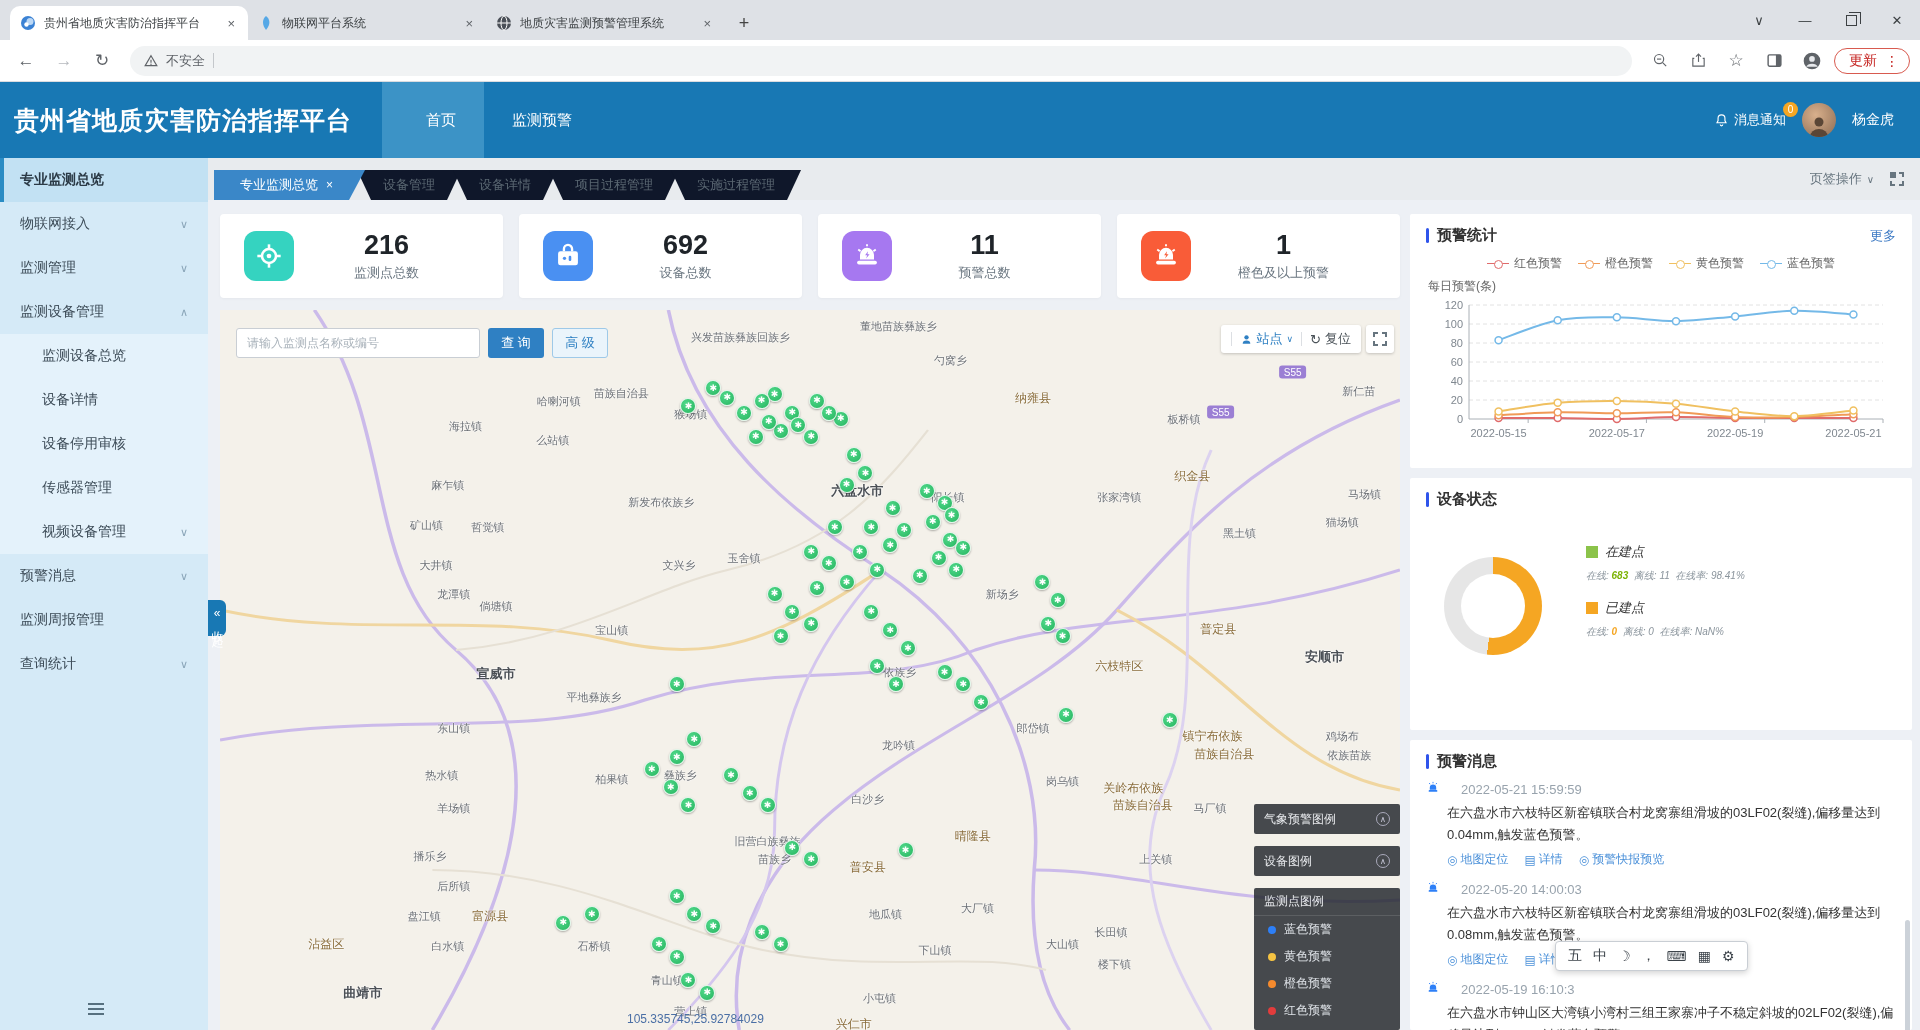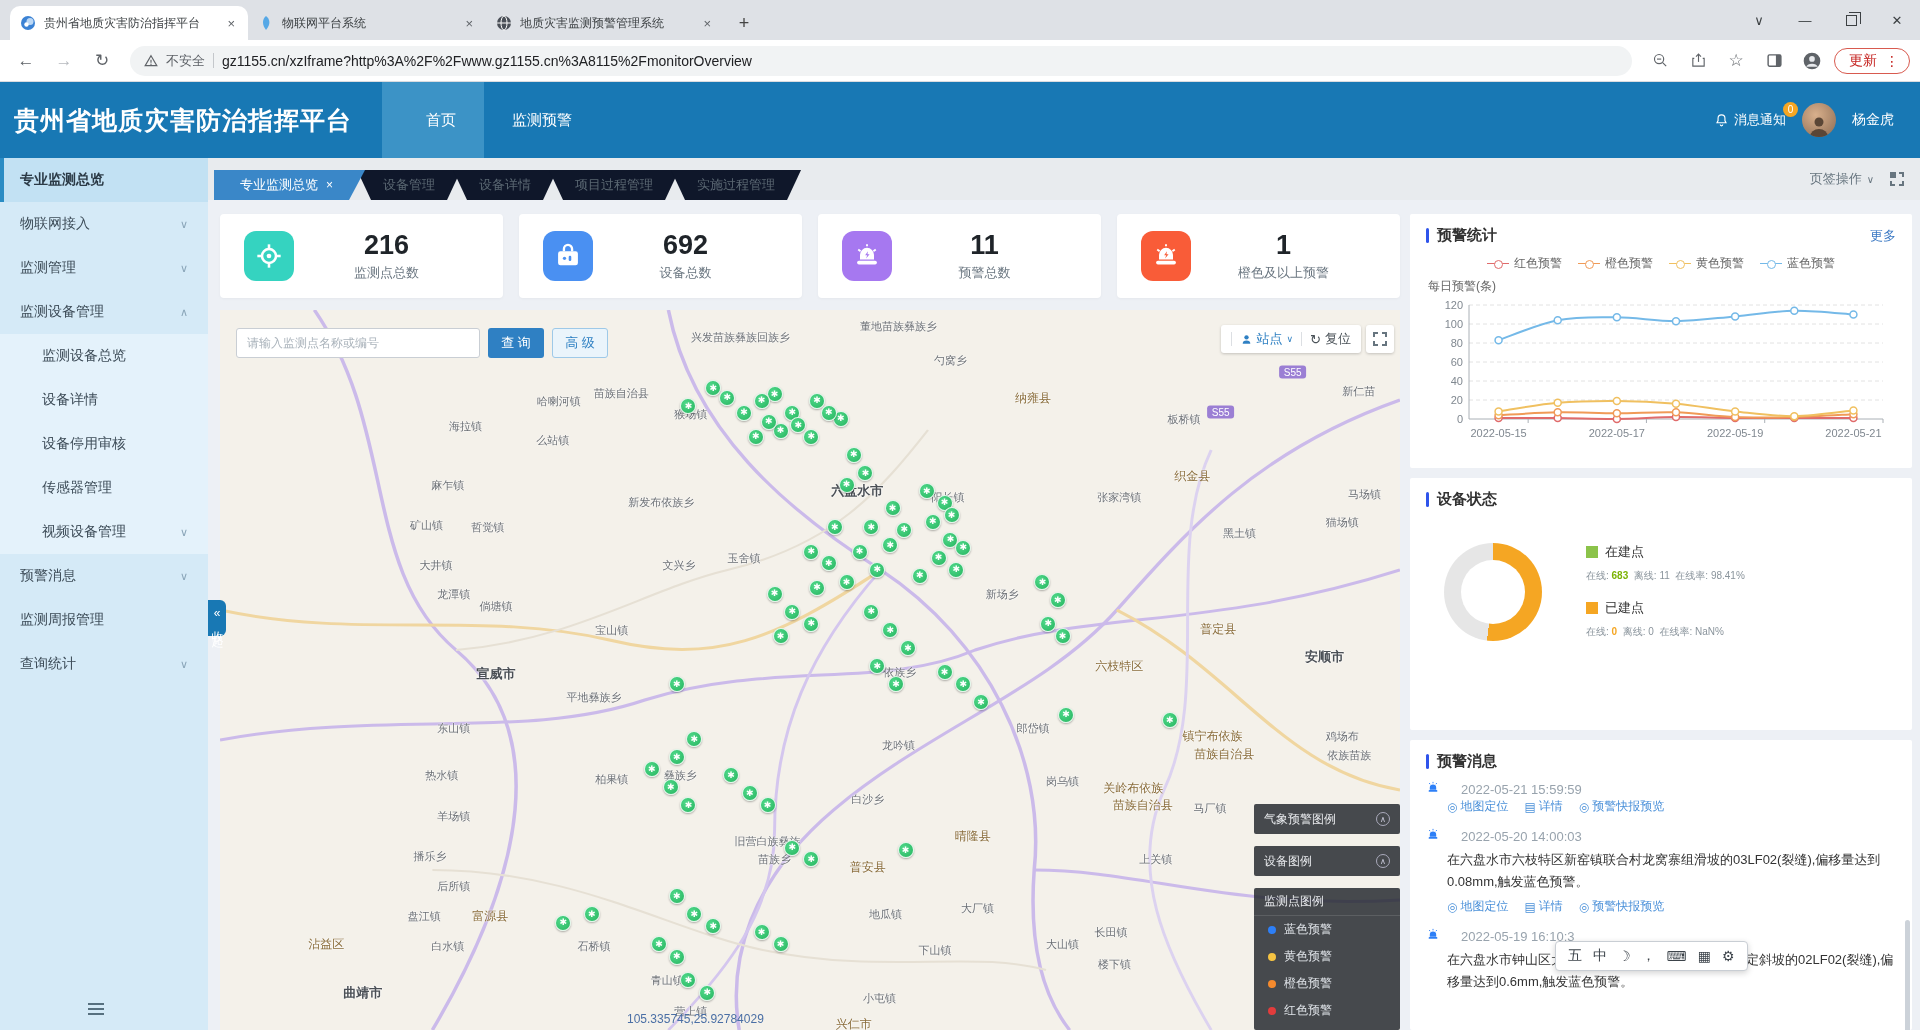--- a/index.html
+++ b/index.html
@@ -115,21 +115,21 @@
 .more { margin-left:auto; color:#3a78c3; font-size:13px; font-weight:normal; }
 #sec-stats { height:254px; }
 #sec-dev { height:252px; }
 #sec-msg { flex:1; min-height:0; overflow:hidden; }
 .legend-row { display:flex; justify-content:center; gap:16px; margin:10px 0 6px; }
 .leg-item { display:flex; align-items:center; gap:5px; font-size:12px; color:#666; }
 .leg-mark { width:22px; height:8px; position:relative; }
 .leg-mark:before { content:""; position:absolute; left:0; right:0; top:3px; border-top:1.5px solid currentColor; }
 .leg-mark:after { content:""; position:absolute; left:7px; top:0; width:7px; height:7px; border:1.5px solid currentColor; border-radius:50%; background:#fff; }
 .ylab { font-size:12px; color:#666; margin:4px 0 2px 2px; }
-.dev-wrap { display:flex; align-items:flex-start; padding:34px 4px 0 18px; }
+.dev-wrap { display:flex; align-items:flex-end; padding:34px 4px 0 18px;font-style:italic; }
 .donut { width:98px; height:98px; border-radius:50%; background:conic-gradient(#f5a623 0 52%, #e6e6e6 52% 100%); position:relative; margin-right:44px; flex:0 0 98px; }
 .donut:after { content:""; position:absolute; inset:17px; background:#fff; border-radius:50%; }
 .dev-g { margin-bottom:16px; }
 .dev-name { display:flex; align-items:center; gap:7px; font-size:13px; color:#333; margin-bottom:8px; }
 .dev-name .sq { width:12px; height:12px; }
 .dev-line { font-size:10px; color:#8a949c; }
 .dev-line b { font-weight:bold; }
 .msg { margin-bottom:13px; }
 .msg-time { display:flex; align-items:center; gap:21px; color:#98a3ad; font-size:13px; }
 .msg-text { font-size:13px; color:#333; line-height:1.7; margin:4px 0 5px 21px; }
@@ -187,21 +187,20 @@
   <div class="nav-ico dis">→</div>
   <div class="nav-ico">↻</div>
   <div class="urlbar">
     <svg class="warn" width="14" height="14" viewBox="0 0 24 24">
         <path d="M12 3 L22 20 H2 Z" fill="none" stroke="#5f6368" stroke-width="2"></path>
         <line x1="12" y1="10" x2="12" y2="15" stroke="#5f6368" stroke-width="2"></line>
         <circle cx="12" cy="17.6" r="1.2" fill="#5f6368"></circle>
       </svg>
     <span class="sec">不安全</span>
     <span class="sep"></span>
-    <span class="url">gz1155.cn/xzIframe?http%3A%2F%2Fwww.gz1155.cn%3A8115%2FmonitorOverview</span>
   </div>
   <div class="navright">
     <div class="nav-ico">
       <svg class="lineico" width="17" height="17" viewBox="0 0 24 24">
           <circle cx="10" cy="10" r="6.5"></circle>
           <line x1="15" y1="15" x2="20" y2="20"></line>
           <line x1="7" y1="10" x2="13" y2="10"></line>
         </svg>
     </div>
     <div class="nav-ico">
@@ -466,21 +465,21 @@
               <span class="mlabel county" style="left: 76.2%; top: 49.5%;">六枝特区</span>
               <span class="mlabel city" style="left: 93.6%; top: 48.2%;">安顺市</span>
               <span class="mlabel" style="left: 19.8%; top: 58.1%;">东山镇</span>
               <span class="mlabel" style="left: 68.9%; top: 58.1%;">郎岱镇</span>
               <span class="mlabel" style="left: 57.5%; top: 60.4%;">龙吟镇</span>
               <span class="mlabel county" style="left: 84.1%; top: 59.2%;">镇宁布依族</span>
               <span class="mlabel county" style="left: 85.1%; top: 61.6%;">苗族自治县</span>
               <span class="mlabel" style="left: 95.1%; top: 59.1%;">鸡场布</span>
               <span class="mlabel" style="left: 95.7%; top: 61.8%;">依族苗族</span>
               <span class="mlabel" style="left: 18.8%; top: 64.6%;">热水镇</span>
-              <span class="mlabel" style="left: 19.8%; top: 69.1%; margin-top: 8px;">羊场镇</span>
+              <span class="mlabel" style="left: 19.8%; top: 69.1%;">羊场镇</span>
               <span class="mlabel" style="left: 33.2%; top: 65.1%;">柏果镇</span>
               <span class="mlabel" style="left: 39%; top: 64.6%;">彝族乡</span>
               <span class="mlabel" style="left: 71.4%; top: 65.4%;">岗乌镇</span>
               <span class="mlabel county" style="left: 77.4%; top: 66.4%;">关岭布依族</span>
               <span class="mlabel county" style="left: 78.2%; top: 68.8%;">苗族自治县</span>
               <span class="mlabel" style="left: 83.9%; top: 69.1%;">马厂镇</span>
               <span class="mlabel" style="left: 54.9%; top: 67.9%;">白沙乡</span>
               <span class="mlabel county" style="left: 63.8%; top: 73%;">晴隆县</span>
               <span class="mlabel" style="left: 46.4%; top: 73.8%;">旧营白族彝族</span>
               <span class="mlabel" style="left: 47%; top: 76.3%;">苗族乡</span>
@@ -780,20 +779,21 @@
                 <div class="msg-time">
                   <span><svg width="14" height="14" viewBox="0 0 24 24">
                       <path d="M12 6 a5.5 5.5 0 0 1 5.5 5.5 v3.5 H6.5 v-3.5 A5.5 5.5 0 0 1 12 6z" fill="#2d7ff7"></path>
                       <rect x="4.5" y="15.5" width="15" height="3" rx="1.5" fill="#2d7ff7"></rect>
                       <line x1="12" y1="1.5" x2="12" y2="4" stroke="#2d7ff7" stroke-width="1.6"></line>
                       <line x1="5.5" y1="3.5" x2="7" y2="5.5" stroke="#2d7ff7" stroke-width="1.6"></line>
                       <line x1="18.5" y1="3.5" x2="17" y2="5.5" stroke="#2d7ff7" stroke-width="1.6"></line>
                     </svg></span>
                   <span>2022-05-21 15:59:59</span>
                 </div>
+                <div class="msg-text">在六盘水市六枝特区新窑镇联合村龙窝寨组滑坡的03LF02(裂缝),偏移量达到0.04mm,触发蓝色预警。</div>
                 <div class="msg-links">
                   <span>
                     <i style="font-style: normal;">◎</i>
                     <span>地图定位</span>
                   </span>
                   <span>
                     <i style="font-style: normal;">▤</i>
                     <span>详情</span>
                   </span>
                   <span>

